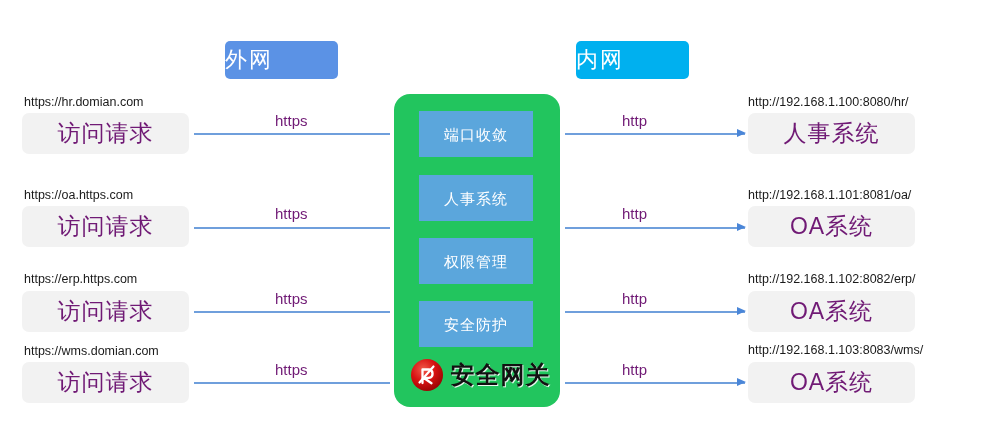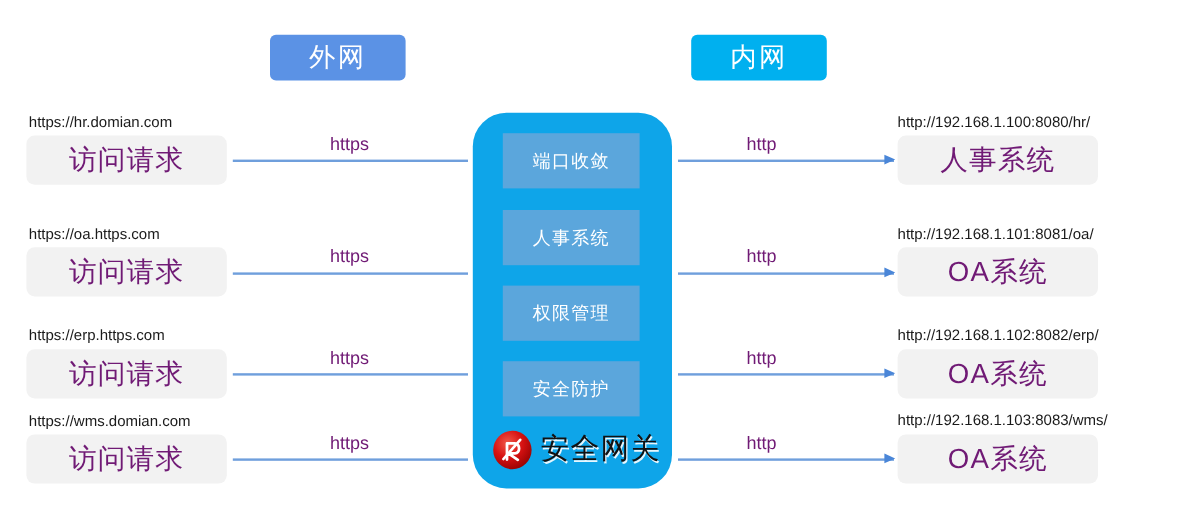--- a/index.html
+++ b/index.html
@@ -18,26 +18,26 @@
     height: 433px;
     background: #ffffff;
     overflow: hidden;
   }
 
   
   .zone-badge {
     position: absolute;
     display: flex;
     align-items: center;
-    justify-content: center;
     border-radius: 5px;
     color: #ffffff;
     font-size: 22px;
     letter-spacing: 2px;
     line-height: 1;
+    margin-top: 12px;
   }
   #zone-external {
     left: 225px;
     top: 29px;
     width: 113px;
     height: 38px;
     background: #5b92e5;
   }
   #zone-internal {
     left: 576px;
@@ -73,22 +73,22 @@
   .left-caption  { left: 24px; }
   .right-caption { left: 748px; }
 
   
   #gateway-panel {
     position: absolute;
     left: 394px;
     top: 94px;
     width: 166px;
     height: 313px;
-    background: #0ea5e9;
-    border-radius: 28px;
+    background: #22c55e;
+    border-radius: 16px;
   }
   .gw-item {
     position: absolute;
     left: 25px;
     width: 114px;
     height: 46px;
     background: #5ba6dc;
     display: flex;
     align-items: center;
     justify-content: center;
@@ -109,21 +109,21 @@
     width: 150px;
     height: 44px;
     display: flex;
     align-items: center;
     justify-content: center;
     gap: 7px;
   }
   #gateway-brand-label {
     color: #111111;
     font-size: 24px;
-    font-weight: normal;
+    font-weight: bold;
     letter-spacing: 1px;
     line-height: 1;
     text-shadow: 1px 1px 0 rgba(255,255,255,0.9);
   }
 
   
   .connector {
     position: absolute;
     height: 3px;
   }

